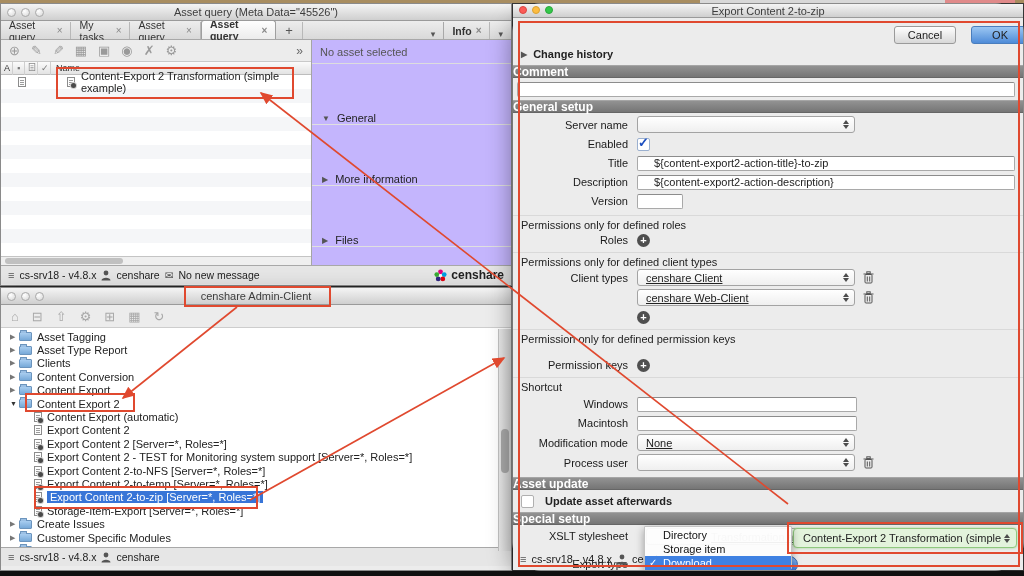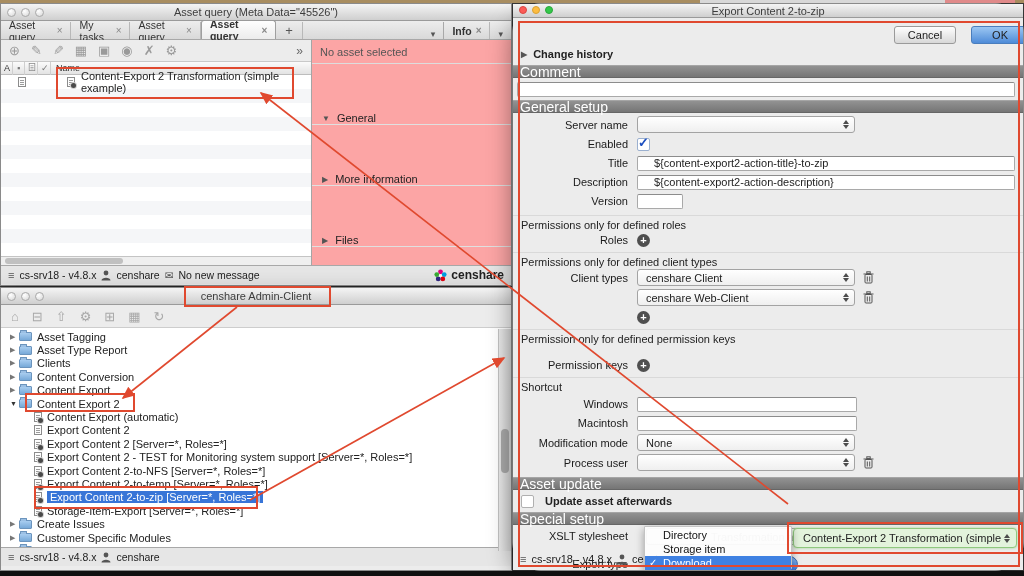--- a/index.html
+++ b/index.html
@@ -47,21 +47,21 @@
     position:relative; flex:none; }
   .doc-ico:before { content:""; position:absolute; left:1px; top:2px; width:4px; height:1px;
     background:#9b9b9b; box-shadow:0 2px 0 #9b9b9b, 0 4px 0 #9b9b9b; }
   .doc-ico.gear:after { content:""; position:absolute; right:-2px; bottom:-2px; width:5px; height:5px;
     border-radius:50%; background:#4a4a4a; box-shadow:0 0 0 1px #d0d0d0; }
   .hscroll { height:9px; border-top:1px solid #c4c4c4; background:#efefef; position:relative; }
   .hscroll .thumb { position:absolute; left:4px; top:1px; width:118px; height:6px;
     border-radius:3px; background:#c0c0c0; }
   .q-status { height:16px; border-top:1px solid #b5b5b5; background:#ececec;
     display:flex; align-items:center; padding:0 6px; font-size:10.5px; color:#333; }
-  .q-info { flex:1; display:flex; flex-direction:column; background:#fca5a5;gap:48px; }
+  .q-info { flex:1; display:flex; flex-direction:column; background:#c4b5fd;gap:48px; }
   .info-empty { padding:6px 8px 5px; color:#555; border-bottom:1px solid #ddd; }
   .info-sec { height:24px; display:flex; align-items:center; gap:7px; padding:0 10px;
     border-bottom:1px solid #e0e0e0; color:#222; }
   .info-sec .tri { font-size:8px; color:#555; }
   .info-map { margin-top:auto; border-top:1px solid #d5d5d5; border-bottom:none; }
   .w-status { height:19px; border-top:1px solid #a8a8a8; background:#e6e6e6;
     display:flex; align-items:center; gap:5px; padding:0 7px; font-size:10.5px; color:#222; }
   .w-status .brand { margin-left:auto; display:flex; align-items:center; gap:4px; font-weight:bold; font-size:12px; }
   .hamb { color:#555; font-size:11px; }
 
@@ -91,29 +91,29 @@
   .lights.small { top:2px; } .lights.small .light { width:8px; height:8px; }
   .dlg-content { position:relative; height:552px; background:#ececec; overflow:hidden; }
   .btn-row { display:flex; justify-content:flex-end; gap:15px; padding:8px 0 3px; }
   .btn { height:18px; line-height:16px; padding:0 13px; font-size:11px; color:#222;
     border:1px solid #9a9a9a; border-radius:3px; background:linear-gradient(#fefefe,#d8d8d8); }
   .btn.primary { background:linear-gradient(#9cc7f2,#4e8bd8); border-color:#4a7ebd;
     margin-right:-6px; padding:0 20px; }
   .disc-row { display:flex; align-items:center; gap:6px; padding:1px 0 2px 8px; font-weight:bold; }
   .disc-row .tri { font-size:8px; color:#555; }
   .secbar { height:13px; line-height:13px; background:linear-gradient(#929292,#757575);
-    color:#fff; font-weight:normal; font-size:14px; padding:0 7px; margin-top:3px;
+    color:#fff; font-weight:bold; font-size:12px; padding:0 0; margin-top:3px;
     border-top:1px solid #a5a5a5; border-bottom:1px solid #666; }
   .frow { display:flex; align-items:center; margin:3px 8px 0 0; min-height:16px; }
   .flabel { width:124px; text-align:right; padding-right:9px; flex:none; color:#1a1a1a; }
   .tinput { height:15px; border:1px solid #a9a9a9; border-top-color:#8c8c8c; background:#fff;
     border-radius:2px; font-size:11px; font-family:"Liberation Sans",sans-serif; padding:0 4px; color:#222; }
   .grow { flex:1;padding-left:16px; }
   .combo { height:17px; background:linear-gradient(#ffffff,#efefef); border:1px solid #a3a3a3;
-    border-radius:3px; display:flex; align-items:center; padding:0 3px 0 8px; width:218px; }
+    border-radius:3px; display:flex; align-items:center; padding:0 3px 0 8px; width:218px;text-decoration:underline; }
   .combo .ctext { flex:1; overflow:hidden; white-space:nowrap; }
   .stepper { display:flex; flex-direction:column; align-items:center; gap:1px; padding:0 2px; }
   .stepper i { width:0; height:0; border-left:3px solid transparent; border-right:3px solid transparent; }
   .stepper .up { border-bottom:4px solid #4c4c4c; }
   .stepper .dn { border-top:4px solid #4c4c4c; }
   .chk { width:13px; height:13px; background:#fff; border:1px solid #9bb0cf; border-radius:2px;
     position:relative; flex:none; }
   .chk.checked:after { content:"✓"; position:absolute; left:0; top:-4px; font-size:13px;
     font-weight:bold; color:#1d4fc0; }
   .chk.plain { border-color:#b0b0b0; }

